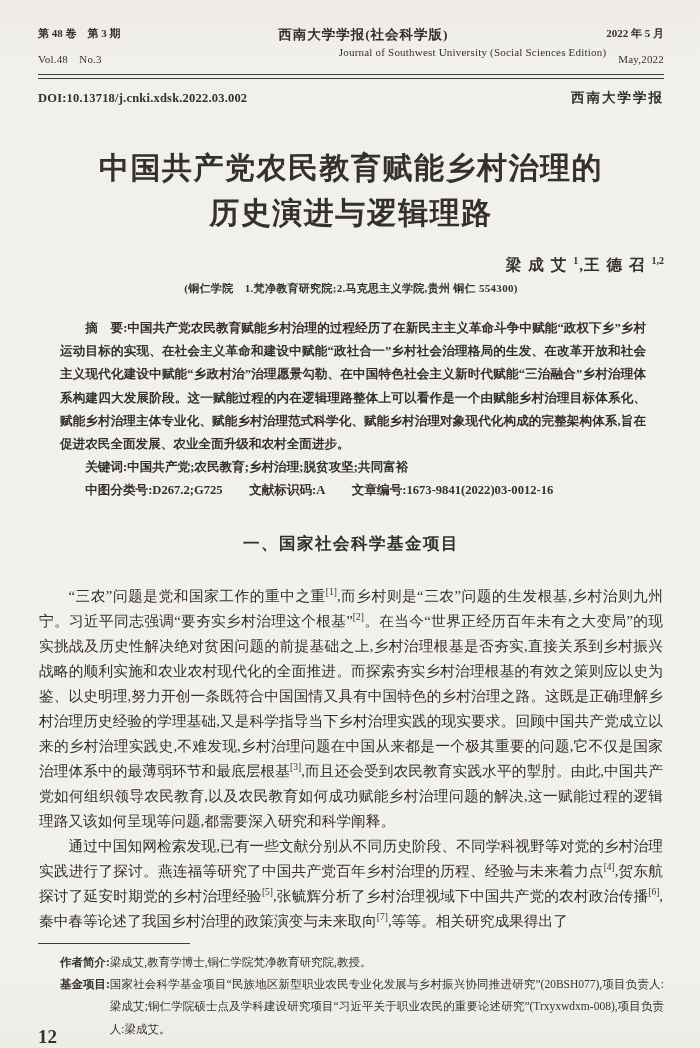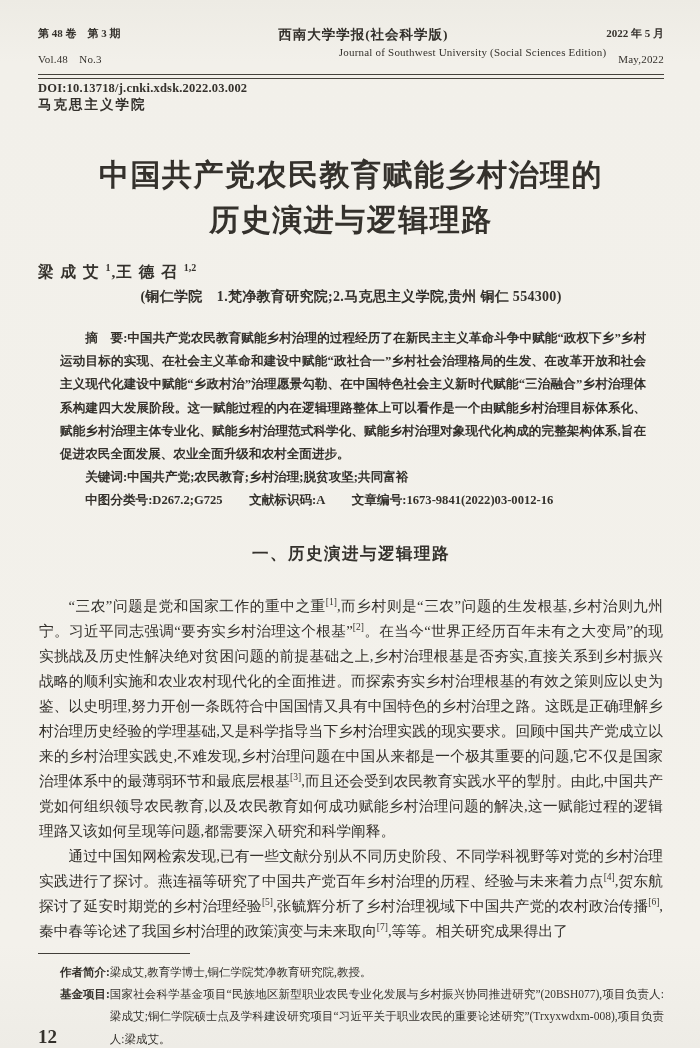--- a/index.html
+++ b/index.html
@@ -13,30 +13,30 @@
   }
   
   .masthead{display:flex;justify-content:space-between;align-items:flex-start;}
   .mh-left,.mh-right{font-size:11px;line-height:15px;font-weight:700;white-space:nowrap;}
   .mh-right{text-align:right;}
   .mh-center{text-align:center;flex:1;}
   .en{font-weight:400;letter-spacing:0.2px;margin-top:11px;}
   .jcn{font-size:13.5px;font-weight:700;letter-spacing:1px;}
   .jen{font-size:11px;margin-top:2px;text-align:right;}
   .double-rule{margin-top:7px;height:3px;border-top:1.3px solid #45423c;border-bottom:1.3px solid #45423c;}
-  .doi-row{margin-top:2px;display:flex;justify-content:space-between;align-items:baseline;flex-direction:column;}
+  .doi-row{margin-top:10px;display:flex;justify-content:space-between;align-items:baseline;}
   .doi{font-size:12.5px;font-weight:600;letter-spacing:0.2px;}
   .column{font-weight:700;font-size:13.5px;letter-spacing:2px;}
   
   .title{margin:38px 0 0;text-align:center;font-size:30px;line-height:45px;font-weight:700;letter-spacing:1.5px;}
-  .authors{margin-top:20px;text-align:left;font-size:15.5px;font-weight:600;}
+  .authors{margin-top:20px;text-align:right;font-size:15.5px;font-weight:600;}
   .aname{letter-spacing:0.45em;}
   .asep{margin:0 1px;}
   .authors sup{font-size:10px;letter-spacing:0;}
-  .affiliation{margin-top:5px;text-align:center;font-size:14px;font-weight:600;letter-spacing:0.3px;}
+  .affiliation{margin-top:5px;text-align:center;font-size:11px;font-weight:600;letter-spacing:0.3px;}
   
   .frontmatter{margin:21px 18px 0 22px;font-size:12.6px;font-weight:600;line-height:23.2px;}
   .fm{margin:0;text-align:justify;text-indent:2em;}
   .clc .gap{margin-left:2.1em;}
   
   .sec-heading{margin:30px 0 0;text-align:center;font-size:16.5px;font-weight:700;letter-spacing:1.5px;}
   .body-para{margin:0 1px;text-align:justify;font-size:14.7px;line-height:25px;text-indent:2em;}
   .body-para.first{margin-top:29px;}
   sup{font-size:9.5px;line-height:0;}
   
@@ -64,41 +64,41 @@
     <div class="mh-right">
       <div>2022 年 5 月</div>
       <div class="en">May,2022</div>
     </div>
   </header>
 
   <div class="double-rule"></div>
 
   <div class="doi-row">
     <span class="doi">DOI:10.13718/j.cnki.xdsk.2022.03.002</span>
-    <span class="column">马克思主义学院</span>
+    <span class="column">西南大学学报</span>
   </div>
 
   <h1 class="title">
     <span>中国共产党农民教育赋能乡村治理的</span><br>
     <span>历史演进与逻辑理路</span>
   </h1>
 
   <div class="authors">
     <span class="aname">梁成艾</span><sup>1</sup><span class="asep">,</span><span class="aname">王德召</span><sup>1,2</sup>
   </div>
 
   <div class="affiliation">(铜仁学院　1.梵净教育研究院;2.马克思主义学院,贵州 铜仁 554300)</div>
 
   <section class="frontmatter">
     <p class="fm abstract"><b class="fmlabel">摘　要:</b><span>中国共产党农民教育赋能乡村治理的过程经历了在新民主主义革命斗争中赋能“政权下乡”乡村运动目标的实现、在社会主义革命和建设中赋能“政社合一”乡村社会治理格局的生发、在改革开放和社会主义现代化建设中赋能“乡政村治”治理愿景勾勒、在中国特色社会主义新时代赋能“三治融合”乡村治理体系构建四大发展阶段。这一赋能过程的内在逻辑理路整体上可以看作是一个由赋能乡村治理目标体系化、赋能乡村治理主体专业化、赋能乡村治理范式科学化、赋能乡村治理对象现代化构成的完整架构体系,旨在促进农民全面发展、农业全面升级和农村全面进步。</span></p>
     <p class="fm keywords"><b>关键词:</b><span>中国共产党;农民教育;乡村治理;脱贫攻坚;共同富裕</span></p>
     <p class="fm clc"><span><b>中图分类号:</b><span>D267.2;G725</span></span><span class="gap"><b>文献标识码:</b><span>A</span></span><span class="gap"><b>文章编号:</b><span>1673-9841(2022)03-0012-16</span></span></p>
   </section>
 
-  <h2 class="sec-heading">一、历史演进与逻辑理路</h2>
+  <h2 class="sec-heading">一、国家社会科学基金项目</h2>
 
   <p class="body-para first">“三农”问题是党和国家工作的重中之重<sup>[1]</sup>,而乡村则是“三农”问题的生发根基,乡村治则九州宁。习近平同志强调“要夯实乡村治理这个根基”<sup>[2]</sup>。在当今“世界正经历百年未有之大变局”的现实挑战及历史性解决绝对贫困问题的前提基础之上,乡村治理根基是否夯实,直接关系到乡村振兴战略的顺利实施和农业农村现代化的全面推进。而探索夯实乡村治理根基的有效之策则应以史为鉴、以史明理,努力开创一条既符合中国国情又具有中国特色的乡村治理之路。这既是正确理解乡村治理历史经验的学理基础,又是科学指导当下乡村治理实践的现实要求。回顾中国共产党成立以来的乡村治理实践史,不难发现,乡村治理问题在中国从来都是一个极其重要的问题,它不仅是国家治理体系中的最薄弱环节和最底层根基<sup>[3]</sup>,而且还会受到农民教育实践水平的掣肘。由此,中国共产党如何组织领导农民教育,以及农民教育如何成功赋能乡村治理问题的解决,这一赋能过程的逻辑理路又该如何呈现等问题,都需要深入研究和科学阐释。</p>
   <p class="body-para">通过中国知网检索发现,已有一些文献分别从不同历史阶段、不同学科视野等对党的乡村治理实践进行了探讨。燕连福等研究了中国共产党百年乡村治理的历程、经验与未来着力点<sup>[4]</sup>,贺东航探讨了延安时期党的乡村治理经验<sup>[5]</sup>,张毓辉分析了乡村治理视域下中国共产党的农村政治传播<sup>[6]</sup>,秦中春等论述了我国乡村治理的政策演变与未来取向<sup>[7]</sup>,等等。相关研究成果得出了</p>
 
   <div class="footnote-rule"></div>
 
   <div class="footnote">
     <div class="fn-row">
       <b class="fn-label">作者简介:</b>
       <span class="fn-text">梁成艾,教育学博士,铜仁学院梵净教育研究院,教授。</span>

